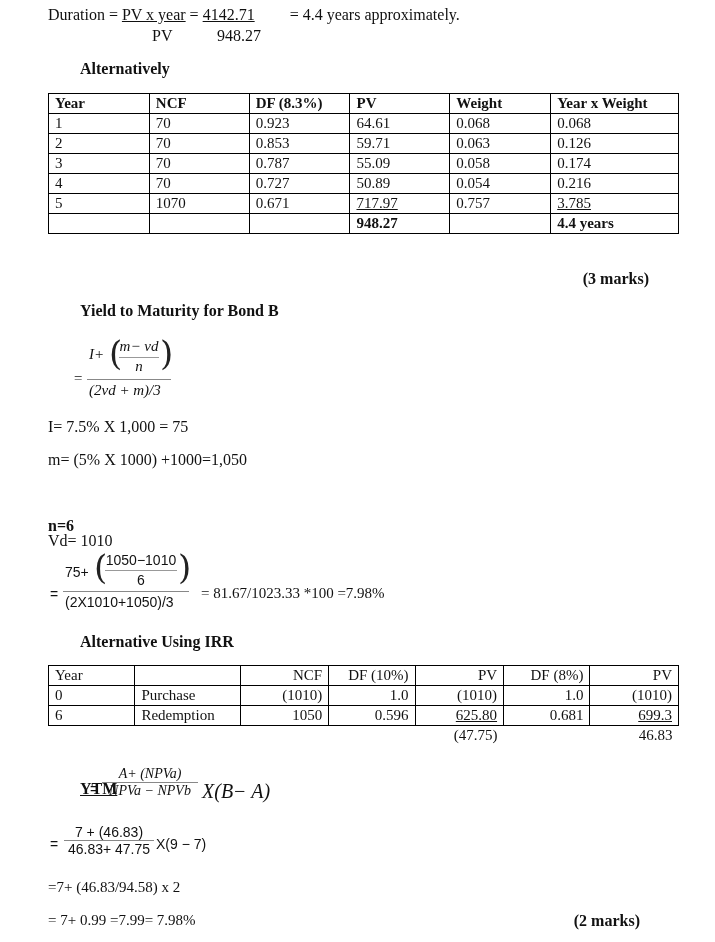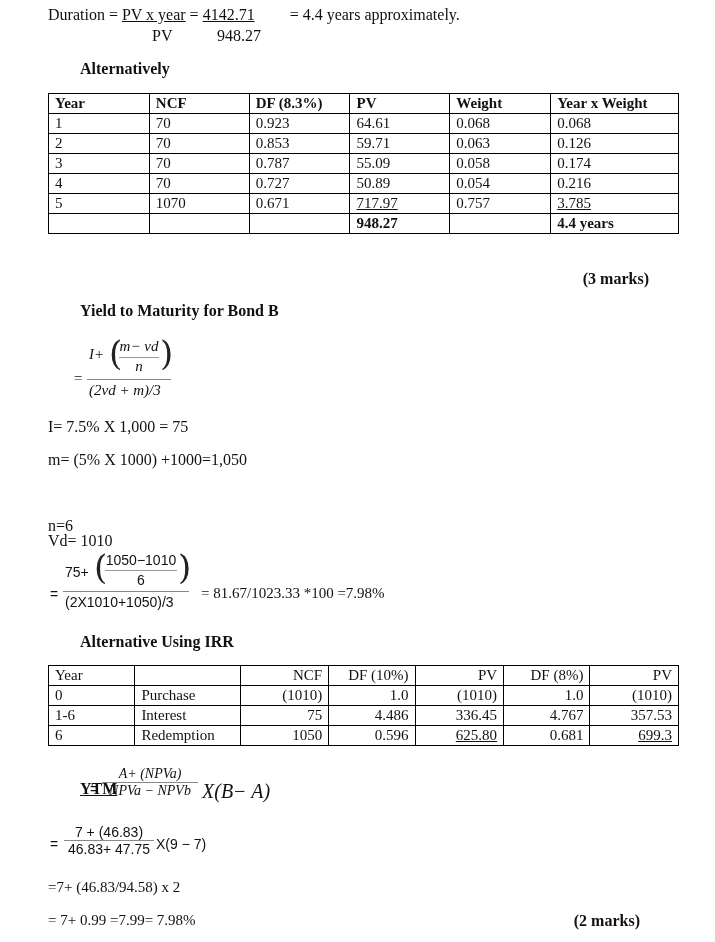--- a/index.html
+++ b/index.html
@@ -121,21 +121,21 @@
     <div>n</div>
   </div>
   <div class="paren" style="position:absolute; left:73px; top:0px;">)</div>
   <div style="position:absolute; left:0; top:41px; width:84px; border-top:1px solid #888;"></div>
   <div style="position:absolute; left:2px; top:44px;" class="math">(2vd + m)/3</div>
 </div>
 
 <div class="abs serif" style="left:48px; top:418px;">I= 7.5% X 1,000 = 75</div>
 <div class="abs serif" style="left:48px; top:451px;">m= (5% X 1000) +1000=1,050</div>
 <div class="abs serif" style="left:48px; top:484px;margin-top:48px;">Vd= 1010</div>
-<div class="abs serif" style="left:48px; top:517px;">n=6</div>
+<div class="abs serif" style="left:48px; top:517px;font-weight:bold;">n=6</div>
 
 <div class="abs mathn" style="left:50px; top:586px;">=</div>
 <div class="abs" style="left:63px; top:550px; width:126px; height:60px;">
   <div class="mathn" style="position:absolute; left:2px; top:14px;"><span>75</span><span>+</span></div>
   <div class="paren" style="position:absolute; left:31px; top:2px;">(</div>
   <div class="mathn" style="position:absolute; left:42px; top:2px; width:72px; text-align:center;">
     <div>1050−1010</div>
     <div style="border-top:1px solid #999; margin-top:2px;"></div>
     <div style="margin-top:1px;">6</div>
   </div>
@@ -170,37 +170,37 @@
   <tr>
     <td class="l">0</td>
     <td class="l">Purchase</td>
     <td>(1010)</td>
     <td>1.0</td>
     <td>(1010)</td>
     <td>1.0</td>
     <td>(1010)</td>
   </tr>
   <tr>
-    <td class="l">1-6</td>
-    <td class="l">Interest</td>
-    <td>75</td>
-    <td>4.486</td>
-    <td>336.45</td>
-    <td>4.767</td>
-    <td>357.53</td>
-  </tr>
-  <tr>
     <td class="l">6</td>
     <td class="l">Redemption</td>
     <td>1050</td>
     <td>0.596</td>
     <td class="ul">625.80</td>
     <td>0.681</td>
     <td class="ul">699.3</td>
   </tr>
+  <tr>
+    <td class="nb"></td>
+    <td class="nb"></td>
+    <td class="nb"></td>
+    <td class="nb"></td>
+    <td class="nb">(47.75)</td>
+    <td class="nb"></td>
+    <td class="nb">46.83</td>
+  </tr>
 </tbody>
   </table>
 
 <div class="abs serif bold" style="left:48px; top:780px;text-decoration:underline;">YTM</div>
 <div class="abs mathn" style="left:90px; top:781px;">=</div>
 <div class="frac math" style="left:102px; top:766px; width:96px;">
   <div style="font-size:14px;">A+ (NPVa)</div>
   <div class="bar"></div>
   <div style="font-size:14px;">NPVa − NPVb</div>
 </div>

